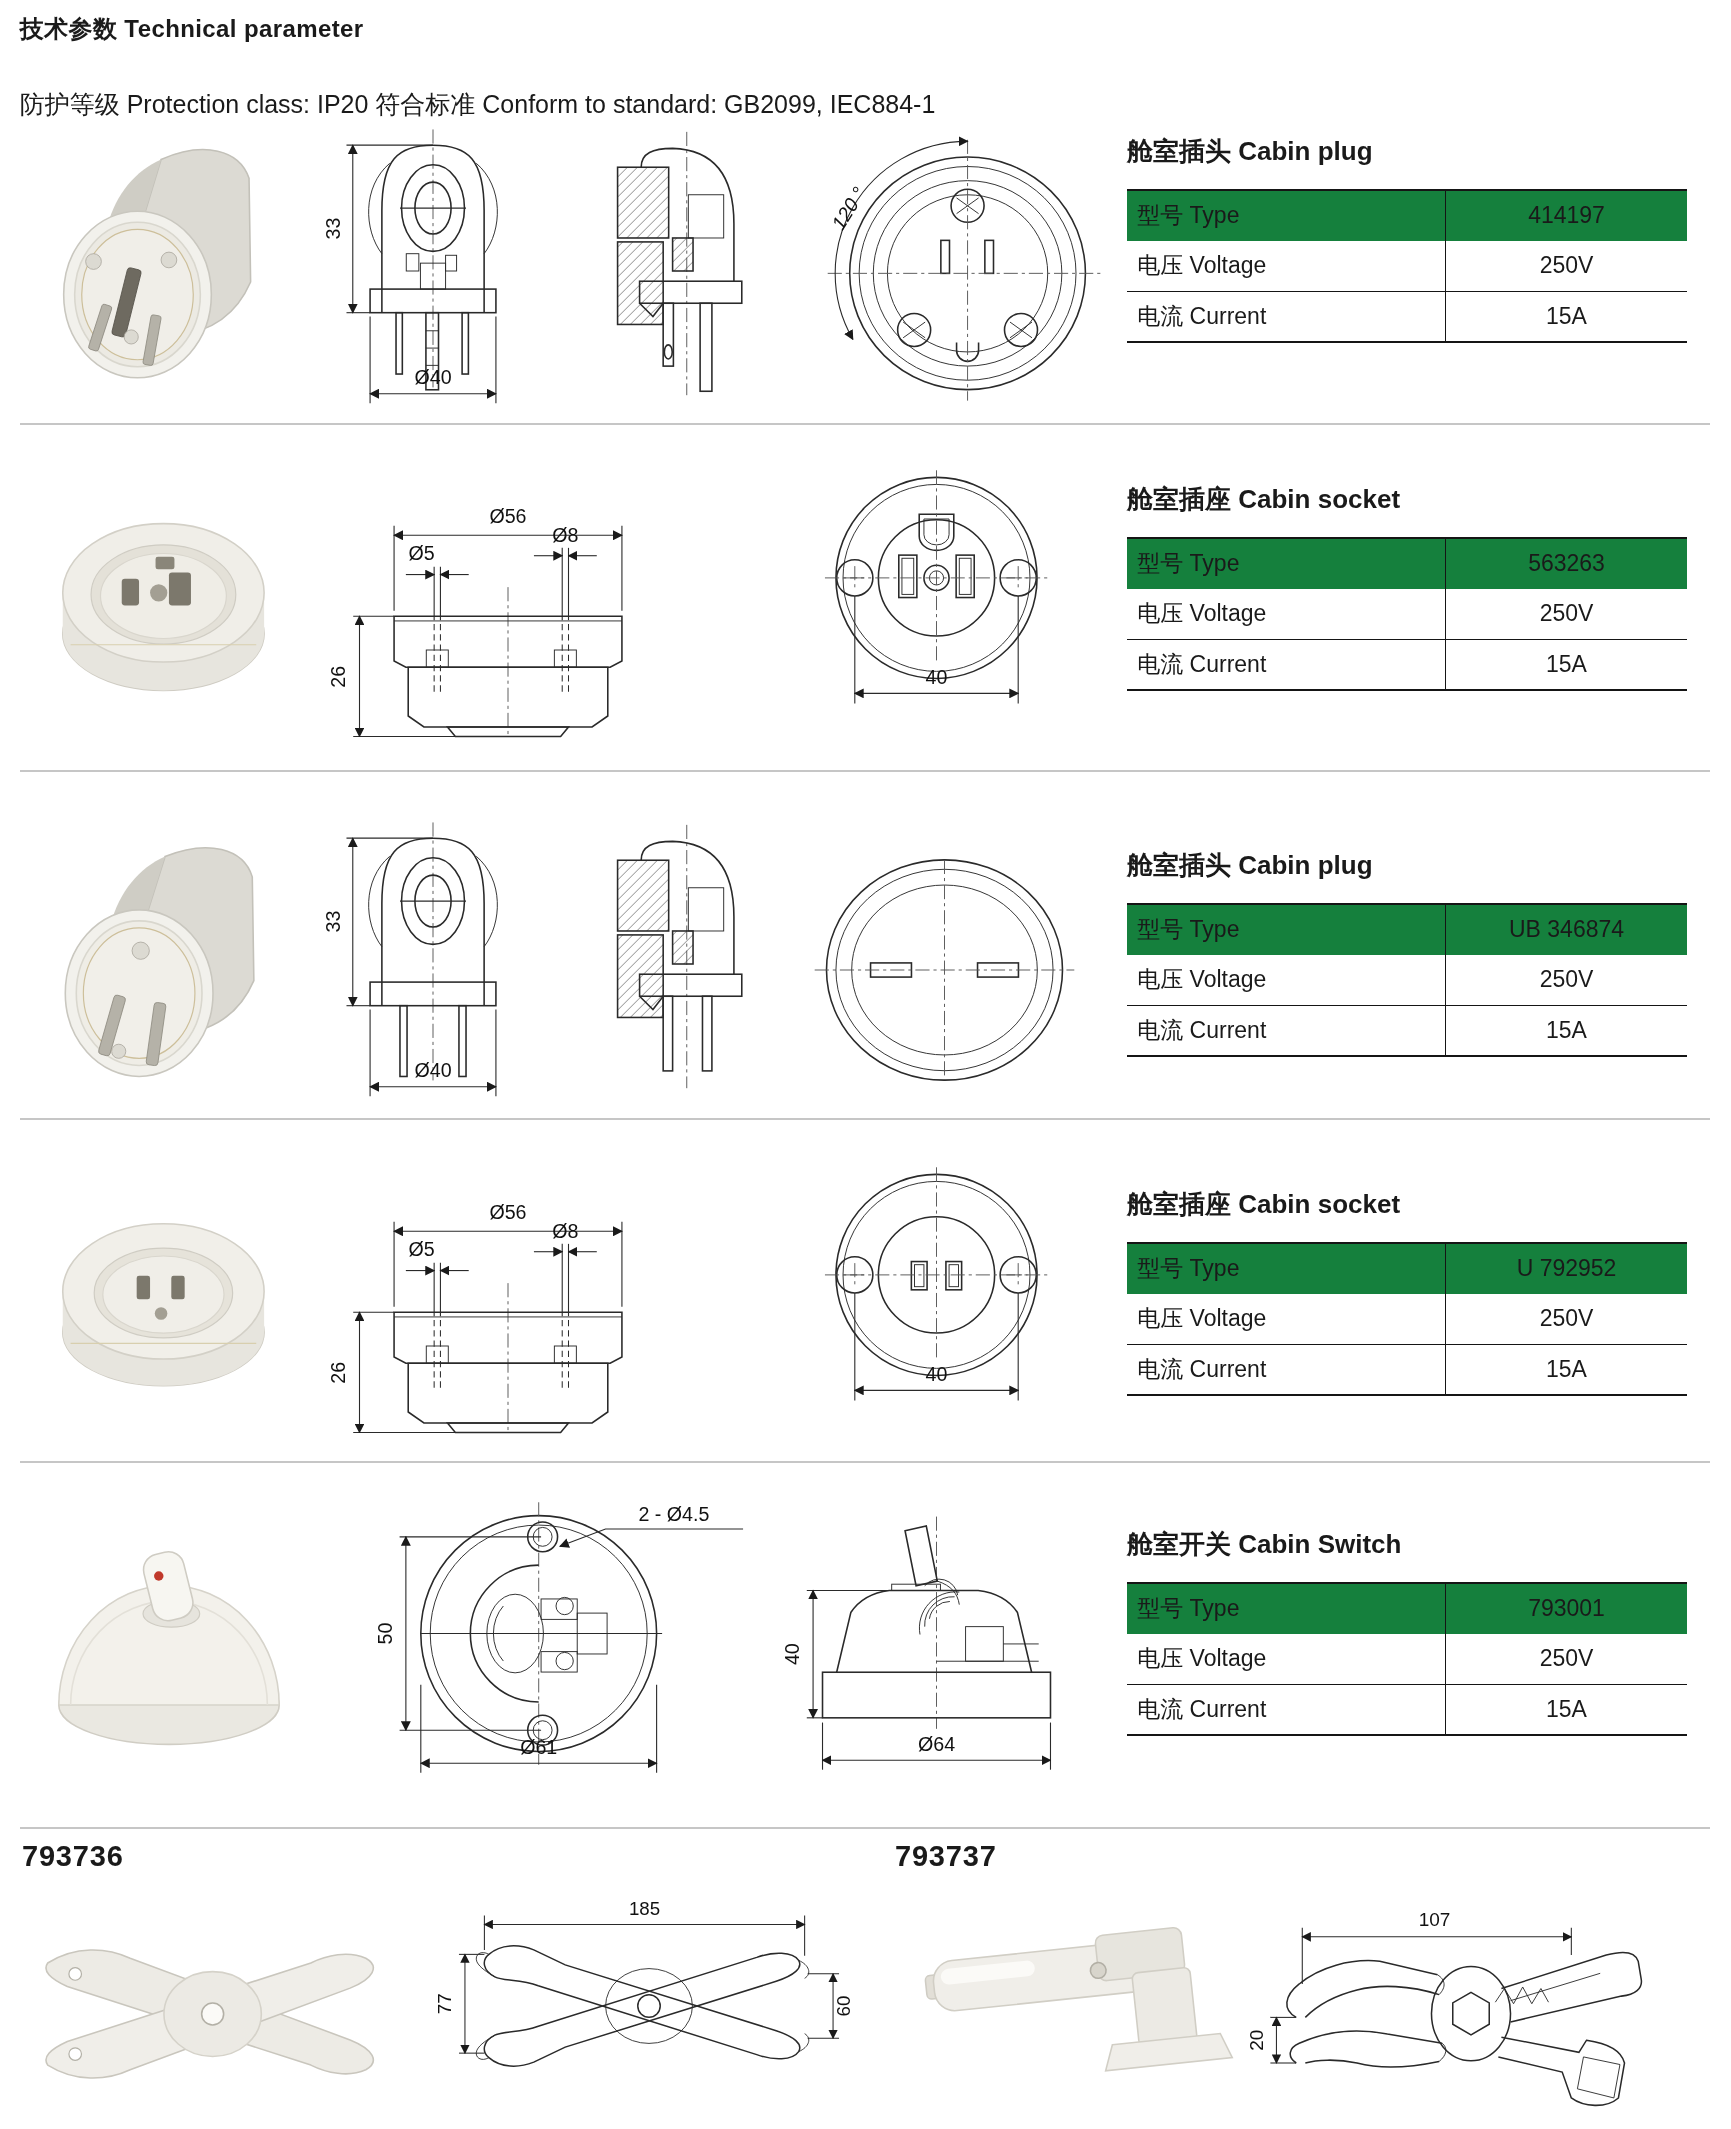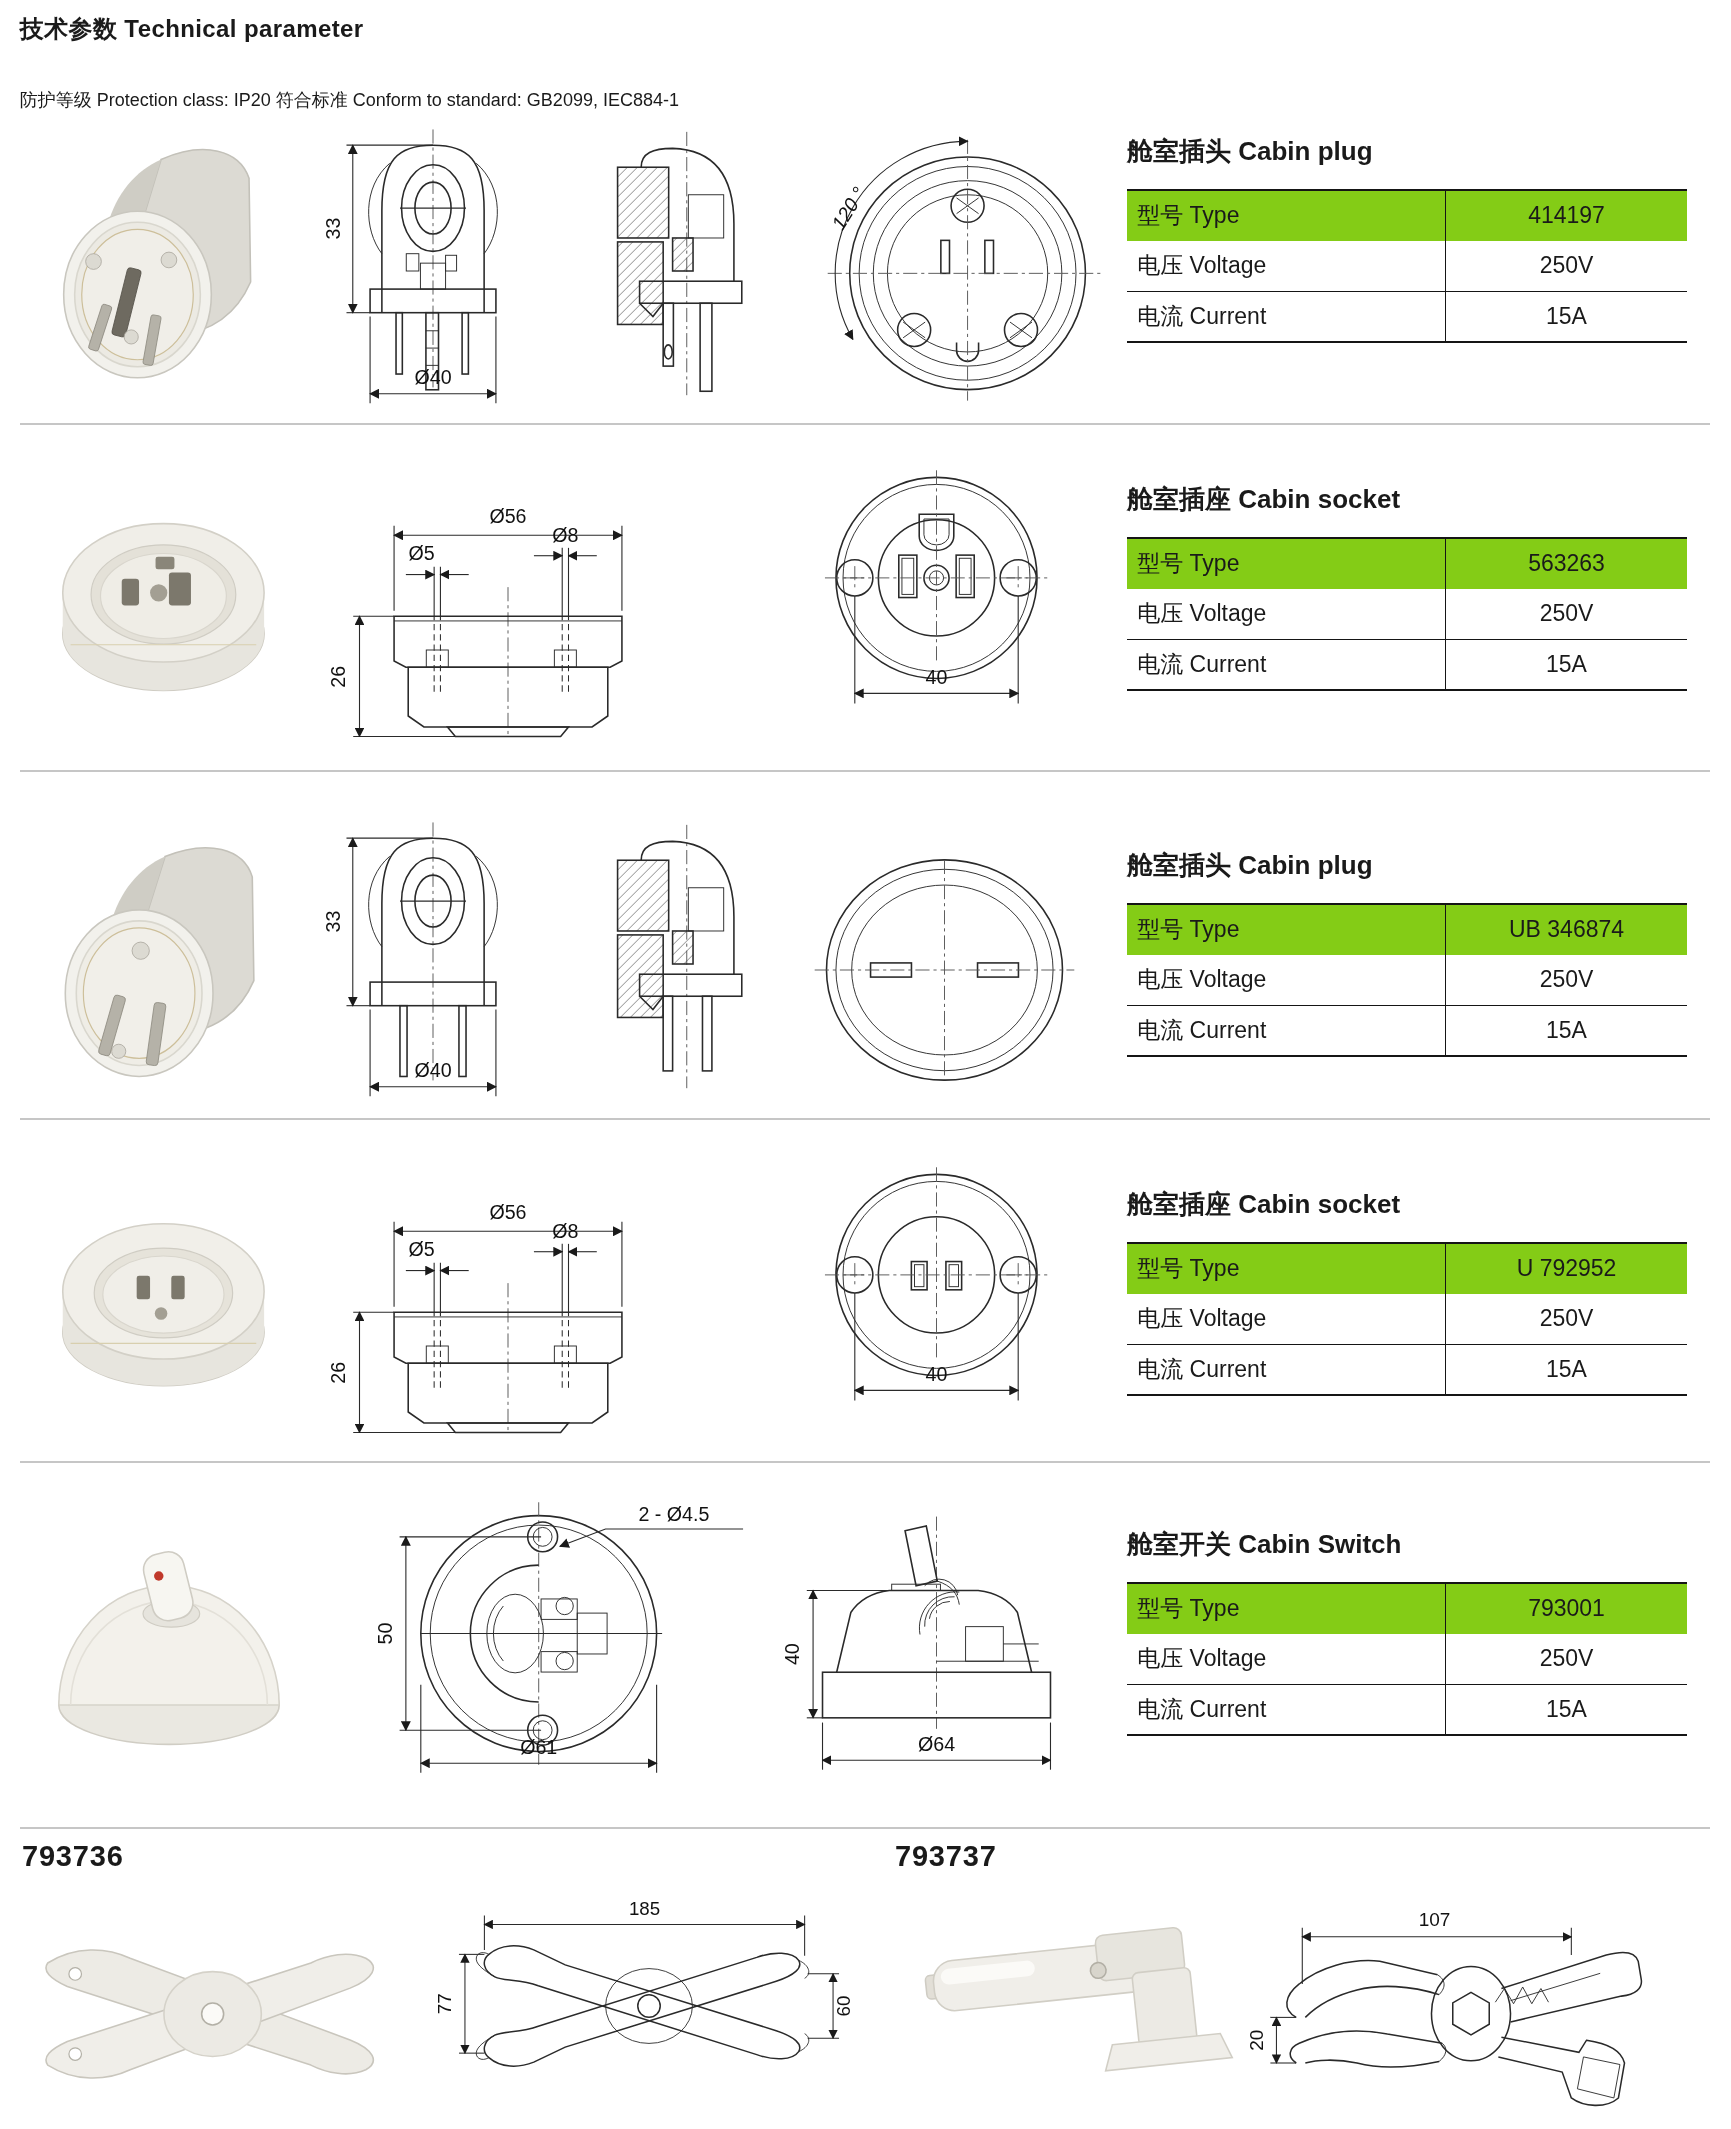--- a/index.html
+++ b/index.html
@@ -1,28 +1,28 @@
 <!DOCTYPE html>
 <html style="font-size:12.6px"><head>
 <meta charset="utf-8">
 <style>
   *{box-sizing:border-box;margin:0;padding:0}
   html,body{background:#fff}
   body{width:1732px;height:2129px;position:relative;font-family:"Liberation Sans",sans-serif;color:#1a1a1a;overflow:hidden}
   .page-title{position:absolute;left:19.7px;top:12.6px;font-size:24px;font-weight:600;letter-spacing:0.4px}
-  .page-subtitle{position:absolute;left:19.7px;top:88px;font-size:18px;font-weight:500}
+  .page-subtitle{position:absolute;left:19.7px;top:88px;font-size:25px;font-weight:500}
   .hline{position:absolute;left:19.7px;right:22px;height:1.6px;background:#c6c6c6}
   .code{position:absolute;font-size:29px;font-weight:700;letter-spacing:0.8px}
 
   
   .spec{position:absolute;width:560px}
   .spec-title{font-size:26px;font-weight:700;margin-bottom:19.7px}
   .spec-table{border-top:2.4px solid #151515;border-bottom:2.4px solid #151515}
   .srow{display:flex;height:50px;font-size:23px;align-items:stretch}
-  .srow.blue{background:#84cc16}
+  .srow.blue{background:#15803d}
   .srow.cur{border-top:1.6px solid #151515}
   .scl{width:319px;border-right:1.6px solid #151515;display:flex;align-items:center;padding-left:10.2px}
   .scr{flex:1;display:flex;align-items:center;justify-content:center}
 
   
   svg{position:absolute;overflow:visible}
   svg text{font-family:"Liberation Sans",sans-serif;font-size:25px;fill:#111;font-weight:500}
   .draw line,.draw path,.draw rect,.draw circle,.draw ellipse,.draw polyline,.draw polygon{fill:none;stroke:#2a2a2a;stroke-width:2}
   .draw .dim{stroke-width:1.4}
   .draw .thin{stroke-width:1.2}

